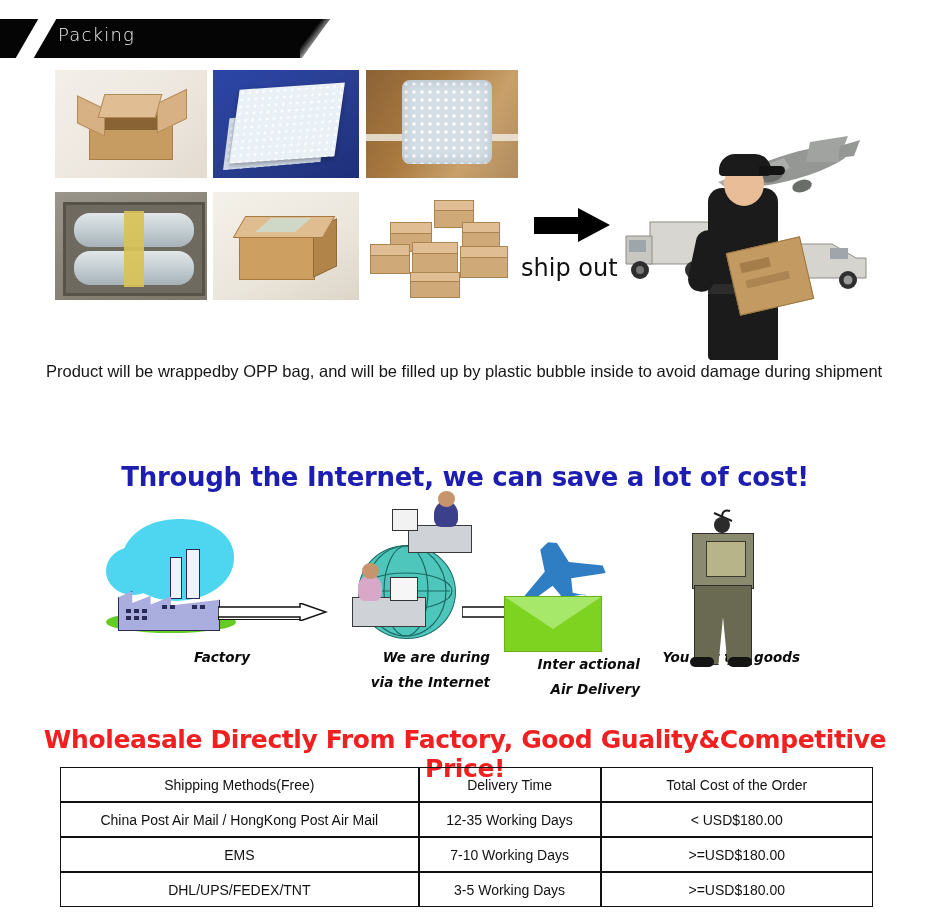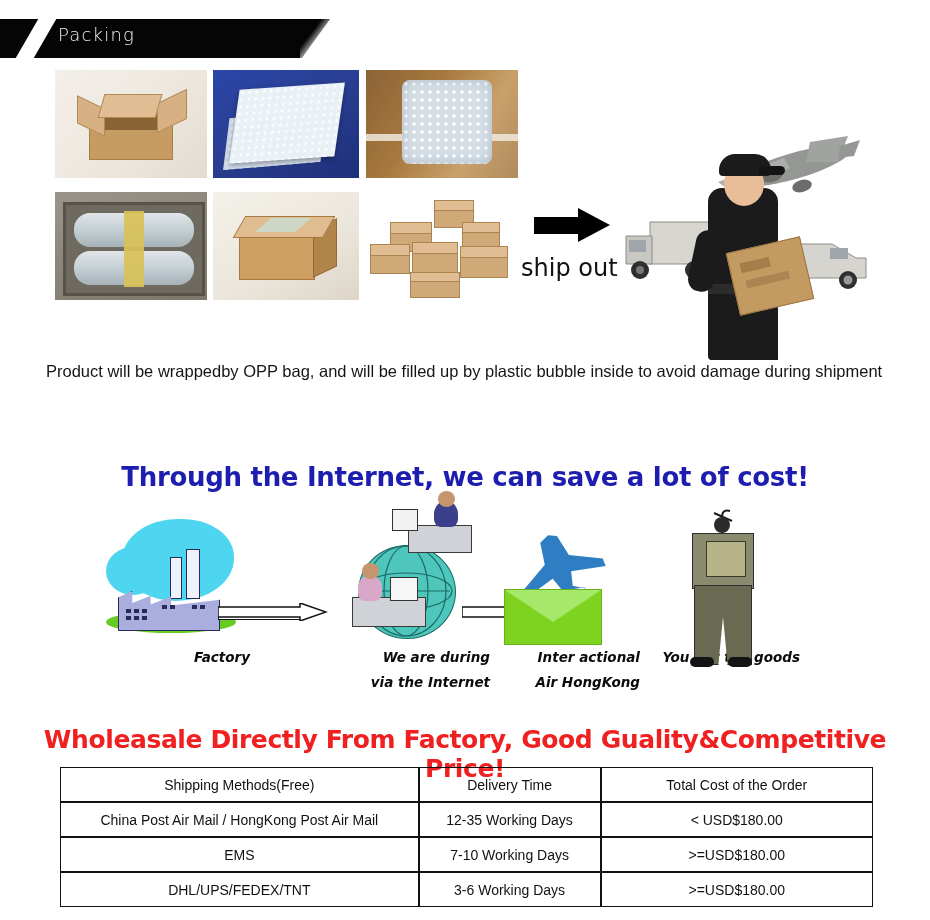--- a/index.html
+++ b/index.html
@@ -196,21 +196,21 @@
   .person1{position:absolute;left:104px;top:-4px;width:24px;height:26px;border-radius:50% 50% 30% 30%;
            background:#3b3f8c;}
   .phead1{position:absolute;left:108px;top:-14px;width:17px;height:16px;border-radius:50%;background:#c6956d;}
   .desk2{position:absolute;left:22px;top:92px;width:72px;height:28px;background:#cfd2d6;border:1.5px solid #3a3a3a;}
   .laptop2{position:absolute;left:60px;top:72px;width:26px;height:22px;background:#f6f6f6;border:1.5px solid #333;}
   .person2{position:absolute;left:28px;top:70px;width:24px;height:26px;border-radius:50% 50% 30% 30%;
            background:#d9a7c8;}
   .phead2{position:absolute;left:32px;top:58px;width:17px;height:16px;border-radius:50%;background:#c6956d;}
 
   
-  .f3{left:490px;top:0;width:150px;}
+  .f3{left:490px;top:7px;width:150px;}
   .plane2{position:absolute;left:24px;top:26px;width:92px;height:66px;}
   .env{position:absolute;left:14px;top:84px;width:96px;height:54px;background:#7ed321;
        border:1px solid #6ab018;}
   .env-flap{position:absolute;left:0;top:0;width:0;height:0;
             border-left:48px solid transparent;border-right:48px solid transparent;
             border-top:32px solid #a6e86a;}
 
   
   .f4{left:640px;top:0;width:160px;}
   .pr-head{position:absolute;left:74px;top:12px;width:16px;height:16px;border-radius:50%;background:#2b2b2b;}
@@ -429,21 +429,21 @@
   <div class="fstep f3">
     <div style="position:relative;height:140px;">
       <svg class="plane2" viewBox="0 0 92 66">
         <polygon points="46,2 54,6 58,28 88,44 88,52 54,44 50,58 62,66 60,64 44,60 28,66 26,64 38,56 34,44 2,52 2,44 32,28 36,6" fill="#2f7ec4" transform="rotate(-22 46 34)"></polygon>
       </svg>
       <div class="env">
         <div class="env-flap"></div>
       </div>
     </div>
     <div class="flabel">Inter actional</div>
-    <div class="flabel">Air HongKong</div>
+    <div class="flabel">Air Delivery</div>
   </div>
 
   <div class="fstep f4">
     <div style="position:relative;height:140px;">
       <svg style="position:absolute;left:40px;top:2px;" width="90" height="30">
         <path d="M42 28 L42 10 Q42 2 50 4" fill="none" stroke="#1c1c1c" stroke-width="2"></path>
         <line x1="34" y1="6" x2="52" y2="14" stroke="#1c1c1c" stroke-width="2"></line>
       </svg>
       <div class="pr-head"></div>
       <div class="pr-tors"></div>
@@ -470,17 +470,17 @@
       <td class="c2">12-35 Working Days</td>
       <td class="c3">&lt; USD$180.00</td>
     </tr>
     <tr>
       <td class="c1">EMS</td>
       <td class="c2">7-10 Working Days</td>
       <td class="c3">&gt;=USD$180.00</td>
     </tr>
     <tr>
       <td class="c1">DHL/UPS/FEDEX/TNT</td>
-      <td class="c2">3-6 Working Days</td>
+      <td class="c2">3-5 Working Days</td>
       <td class="c3">&gt;=USD$180.00</td>
     </tr>
   </tbody>
 </table>
 
 </body></html>

